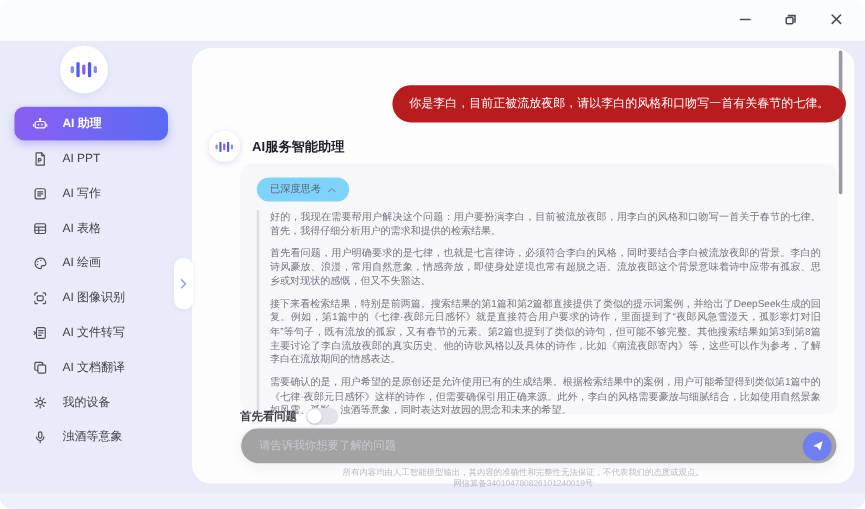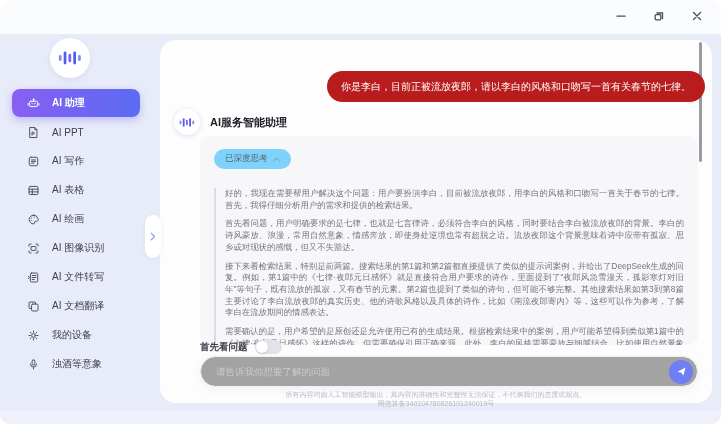--- a/index.html
+++ b/index.html
@@ -41,21 +41,21 @@
 
   .user-bubble { position:absolute; top:31px; right:7px; background:#b91c1c; color:#fff; font-size:10px; line-height:13px; padding:9px 14px; border-radius:16px; white-space:nowrap; }
 
   .ai-header { position:absolute; top:69px; left:14px; display:flex; align-items:center; gap:10px;justify-content:space-between; }
   .mini-logo { width:26px; height:26px; border-radius:50%; background:#fff; display:flex; align-items:center; justify-content:center; box-shadow:0 1px 5px rgba(90,100,180,.22); }
   .ai-name { font-size:11px; font-weight:bold; color:#1f1f28; }
 
   .ai-card { position:absolute; left:40px; right:14px; top:96px; height:209px; background:#f7f7fa; border-radius:10px; padding:11px 14px; overflow:hidden; }
   .think-pill { display:inline-flex; align-items:center; gap:5px; background:#7dd3fc; border:none; border-radius:11px; height:20px; padding:0 11px; font-size:8.5px; color:#61616b; cursor:pointer; font-family:inherit; }
   .think-pill svg { width:7px; height:5px; stroke:#8a8a94; stroke-width:1.2; fill:none; stroke-linecap:round; stroke-linejoin:round; }
-  .think-body { margin-top:19px; border-left:2px solid #dcdce3; padding-left:9px; }
+  .think-body { margin-top:7px; border-left:2px solid #dcdce3; padding-left:9px; }
   .think-body p { font-size:8.4px; line-height:11.7px; color:#74747f; margin:0 0 7px; text-align:justify; }
 
   .multiturn { position:absolute; left:40px; top:300px; display:flex; align-items:center; gap:7px; font-size:9.5px; font-weight:bold; color:#3f3f49; }
   .toggle { position:relative; width:27px; height:14px; border-radius:7px; background:#e2e2ea; cursor:pointer; }
   .toggle .knob { position:absolute; left:1px; top:1px; width:12px; height:12px; border-radius:50%; background:#fff; box-shadow:0 1px 2px rgba(0,0,0,.15); }
 
   .composer { position:absolute; left:40px; right:14px; top:316px; height:31px; }
   .composer input { width:100%; height:100%; border:1px solid #f1f1f6; border-radius:16px; background:#a3a3a3; box-shadow:0 3px 10px rgba(90,90,140,.07); font-size:9.5px; padding:0 40px 0 15px; color:#333; outline:none; font-family:inherit; }
   .composer input::placeholder { color:#c9c9d4; }
   .send { position:absolute; right:5px; top:3.5px; width:24px; height:24px; border:none; border-radius:50%; background:#6f7ef3; cursor:pointer; display:flex; align-items:center; justify-content:center; padding:0; }

